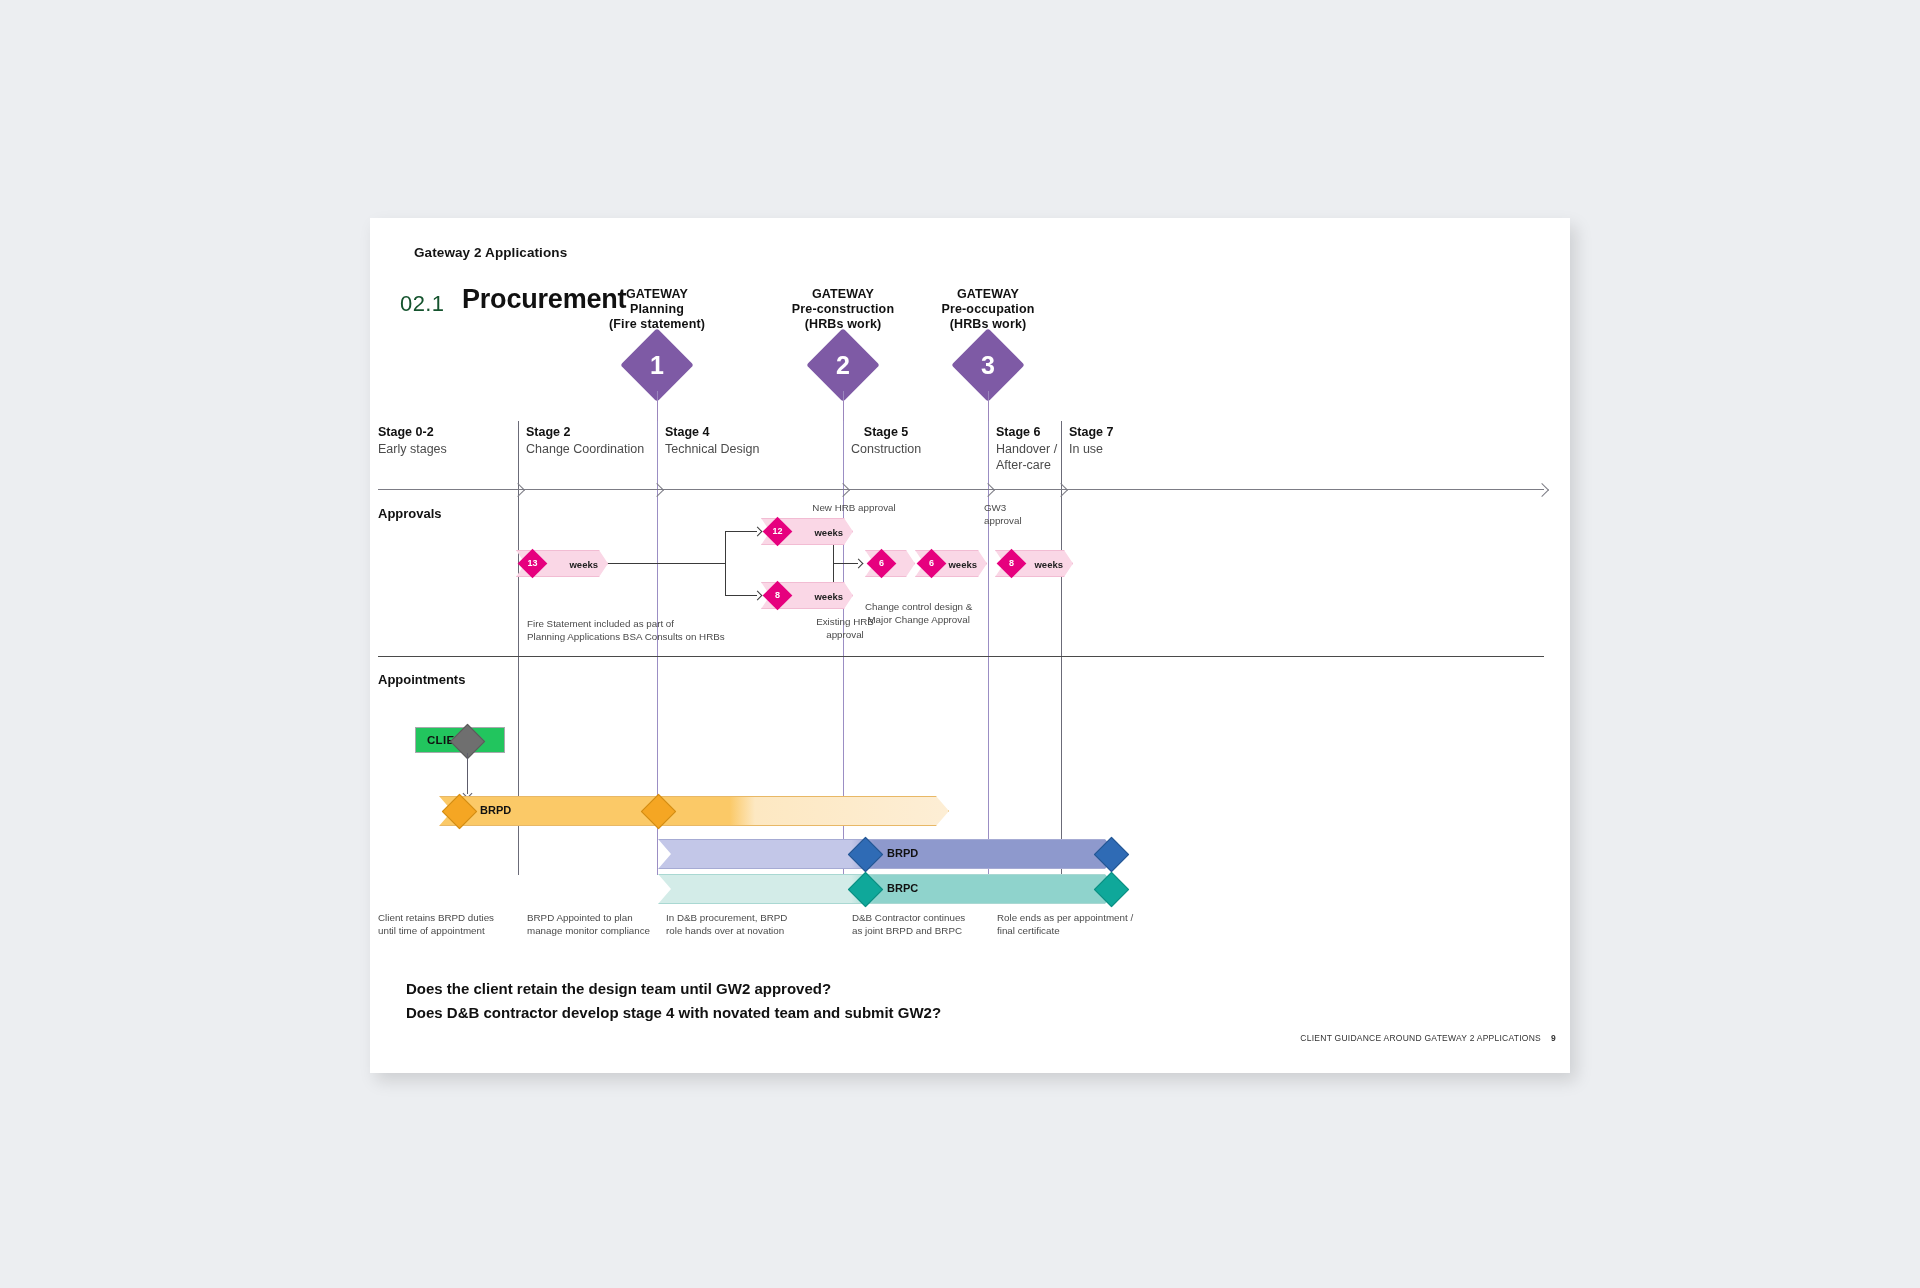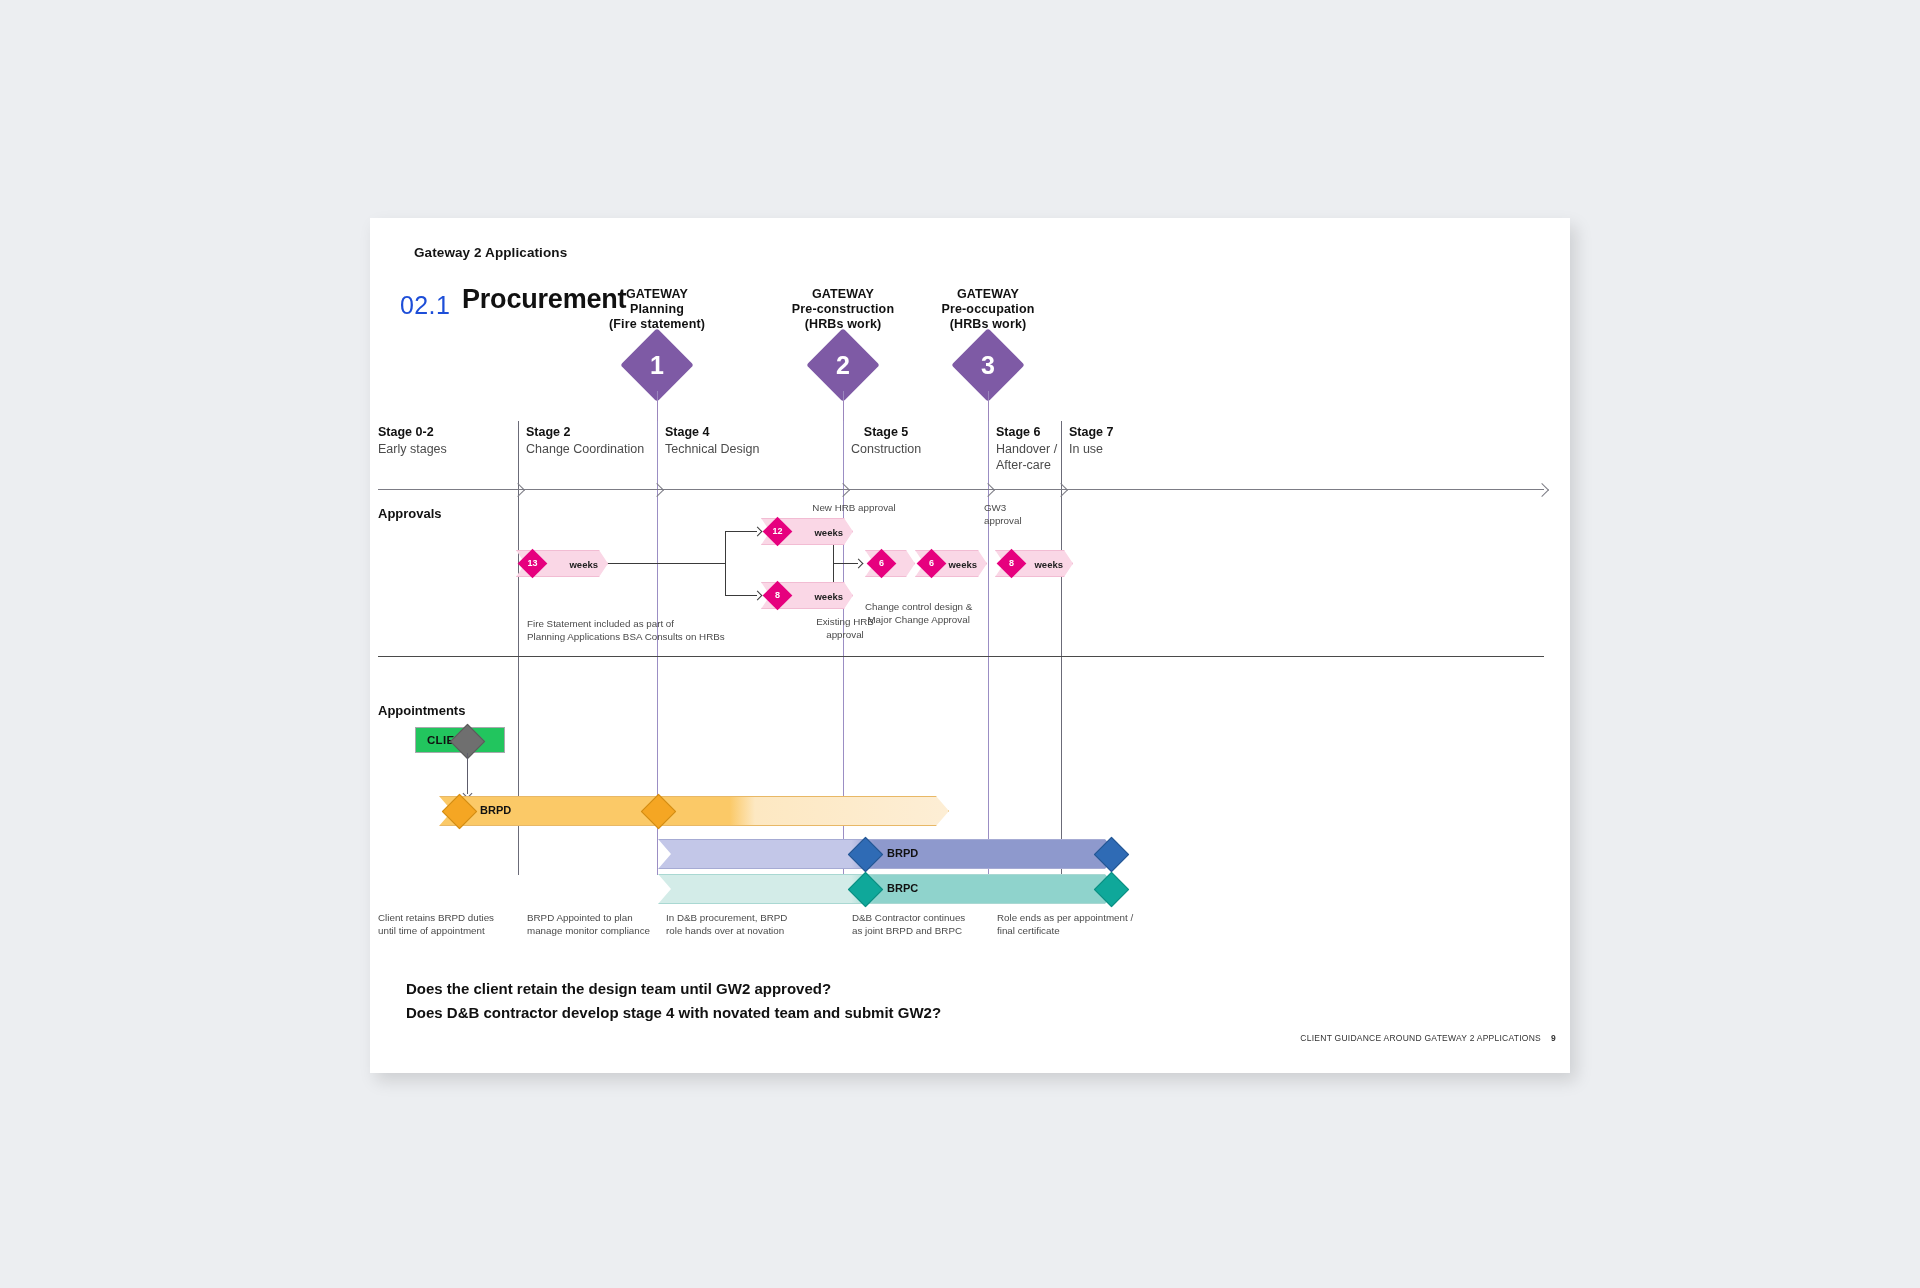--- a/index.html
+++ b/index.html
@@ -16,21 +16,21 @@
     background:#ffffff;
     box-shadow:6px 8px 16px rgba(0,0,0,.13);
   }
   
   .doc-kicker{
     position:absolute;left:44px;top:27px;
     font-size:13.5px;font-weight:bold;color:#141414;letter-spacing:.1px;
   }
   .sec-num{
     position:absolute;left:30px;top:73px;
-    font-size:25px;color:#1d4ed8;letter-spacing:.4px;
+    font-size:22px;color:#14532d;letter-spacing:.4px;
   }
   .sec-title{
     position:absolute;left:92px;top:66px;
     font-size:27px;font-weight:bold;color:#111;letter-spacing:-.2px;
   }
   
   .gw{position:absolute;text-align:center;width:220px;}
   .gw .t{font-size:12.5px;font-weight:bold;color:#111;line-height:1.18;letter-spacing:.15px;}
   .gwdia{
     position:absolute;width:52px;height:52px;
@@ -237,21 +237,21 @@
     <span>8</span>
   </div>
 
   <div class="apnote" style="left:157px;top:400px;white-space:pre-line;">Fire Statement included as part of
 Planning Applications BSA Consults on HRBs</div>
   <div class="apnote" style="left:495px;top:383px;white-space:pre-line;text-align:center;">Change control design &amp;
 Major Change Approval</div>
 
   <div class="hrule" style="left:8px;top:438px;width:1166px;"></div>
 
-  <div class="rowlabel" style="left:8px;top:454px;margin-top:31px;">Appointments</div>
+  <div class="rowlabel" style="left:8px;top:454px;">Appointments</div>
 
   <div class="clientbox" style="left:8px;top:509px;width:90px;">
     <span class="cl">CLIENT</span>
   </div>
   <div class="dia" style="left:85px;top:511px;background:#6f6f6f;border-color:#5a5a5a;"></div>
   <div class="connector" style="left:97px;top:535px;width:1px;height:41px;background:#5d5c6b;"></div>
   <div class="carrow" style="left:94px;top:572px;transform:rotate(135deg);border-color:#5d5c6b;"></div>
 
   <div class="apptbar" style="left:69px;top:578px;width:510px;background:linear-gradient(to right,#fbc967 0%,#fbc967 57%,#fde8c2 62%,#fdeed5 100%);border:1px solid #e8b866;"></div>
   <div class="dia" style="left:77px;top:581px;background:#f5a623;border-color:#d08c14;"></div>

